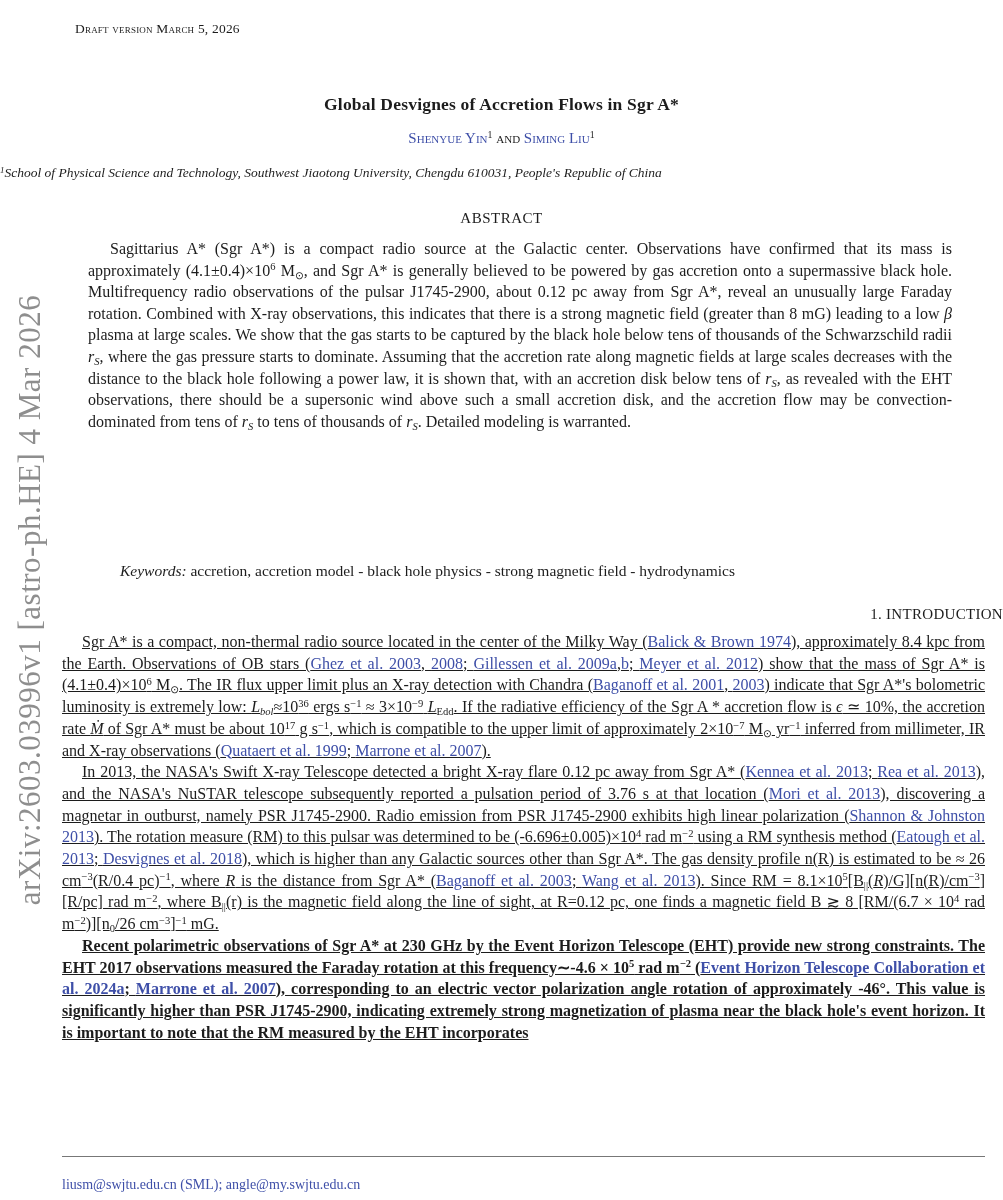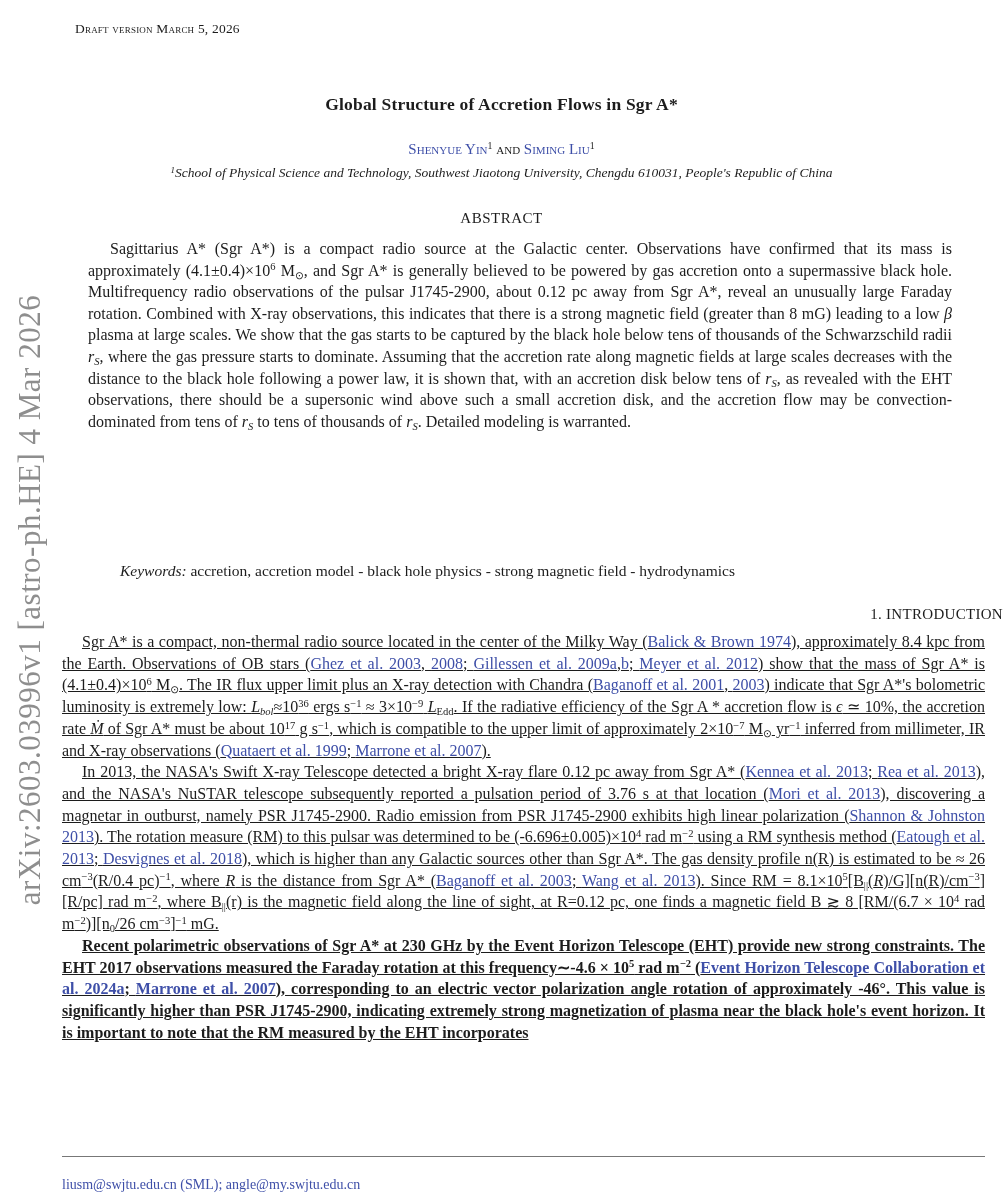--- a/index.html
+++ b/index.html
@@ -8,22 +8,22 @@
     font-family:"Liberation Serif", serif;color:#1c1c1c;overflow:hidden;
   }
   .header{position:absolute;left:75px;top:3px;font-size:13.5px;line-height:17px;}
   .header .line1{font-variant:small-caps;letter-spacing:.2px;margin-top:17px;}
   .stamp{
     position:absolute;left:30px;top:600px;
     transform:translate(-50%,-50%) rotate(-90deg);
     white-space:nowrap;font-size:31px;color:var(--stamp,#8e8e8e);letter-spacing:.5px;
   }
   .title{position:absolute;left:0;right:0;top:94px;text-align:center;font-weight:bold;font-size:17.5px;letter-spacing:.2px;}
-  .authors{position:absolute;left:0;right:0;top:130px;text-align:center;font-size:15px;margin-top:11px;}
-  .affil{position:absolute;left:0;right:0;top:165px;text-align:center;font-size:13.5px;font-style:italic;}
+  .authors{position:absolute;left:0;right:0;top:130px;text-align:center;font-size:15px;}
+  .affil{position:absolute;left:0;right:0;top:165px;font-size:13.5px;font-style:italic;}
   .abstract-head{position:absolute;left:0;right:0;top:210px;text-align:center;font-size:15px;letter-spacing:.5px;}
   .abstract{position:absolute;left:88px;width:864px;top:238px;font-size:16px;line-height:21.6px;text-align:justify;text-indent:22px;}
   .keywords{position:absolute;left:88px;width:864px;top:562px;font-size:15.5px;text-indent:32px;}
   .sec1{position:absolute;left:0;right:0;top:606px;text-align:right;font-size:15px;letter-spacing:.3px;}
   .body{position:absolute;left:62px;width:923px;top:631px;font-size:16px;line-height:21.7px;text-align:justify;}
   .body p{margin:0;text-indent:20px;text-decoration:underline;}
   .body p.bold{font-weight:bold;}
   .footrule{position:absolute;left:62px;width:923px;top:1156px;border-top:1px solid #777;height:0;}
   .email{position:absolute;left:62px;top:1177px;font-size:14px;}
   .link{color:var(--link,#3e4fa8);}
@@ -38,21 +38,21 @@
 <body>
 
 <div class="page">
 
   <div class="header">
     <div class="line1">Draft version March 5, 2026</div>
   </div>
 
   <div class="stamp">arXiv:2603.03996v1  [astro-ph.HE]  4 Mar 2026</div>
 
-  <div class="title">Global Structure of Accretion Flows in Sgr A*</div>
+  <div class="title">Global Desvignes of Accretion Flows in Sgr A*</div>
 
   <div class="authors"><span class="link sc">Shenyue Yin</span><span class="sup">1</span><span class="sc"> and </span><span class="link sc">Siming Liu</span><span class="sup">1</span></div>
 
   <div class="affil"><span class="sup">1</span><span>School of Physical Science and Technology, Southwest Jiaotong University, Chengdu 610031, People's Republic of China</span></div>
 
   <div class="abstract-head">ABSTRACT</div>
 
   <div class="abstract"><span>Sagittarius A* (Sgr A*) is a compact radio source at the Galactic center.  Observations have confirmed that its mass is approximately (4.1±0.4)×10</span><span class="sup">6</span><span> M</span><span class="sub">⊙</span><span>, and Sgr A* is generally believed to be powered by gas accretion onto a supermassive black hole. Multifrequency radio observations of the pulsar J1745-2900, about 0.12 pc away from Sgr A*, reveal an unusually large Faraday rotation.  Combined with X-ray observations, this indicates that there is a strong magnetic field (greater than 8 mG) leading to a low </span><span class="i">β</span><span> plasma at large scales.  We show that the gas starts to be captured by the black hole below tens of thousands of the Schwarzschild radii </span><span class="i">r</span><span class="sub i">S</span><span>, where the gas pressure starts to dominate.  Assuming that the accretion rate along magnetic fields at large scales decreases with the distance to the black hole following a power law, it is shown that, with an accretion disk below tens of </span><span class="i">r</span><span class="sub i">S</span><span>, as revealed with the EHT observations, there should be a supersonic wind above such a small accretion disk, and the accretion flow may be convection-dominated from tens of </span><span class="i">r</span><span class="sub i">S</span><span> to tens of thousands of </span><span class="i">r</span><span class="sub i">S</span><span>.  Detailed modeling is warranted.</span></div>
 
   <div class="keywords"><span class="i">Keywords: </span><span>accretion, accretion model - black hole physics - strong magnetic field - hydrodynamics</span></div>

